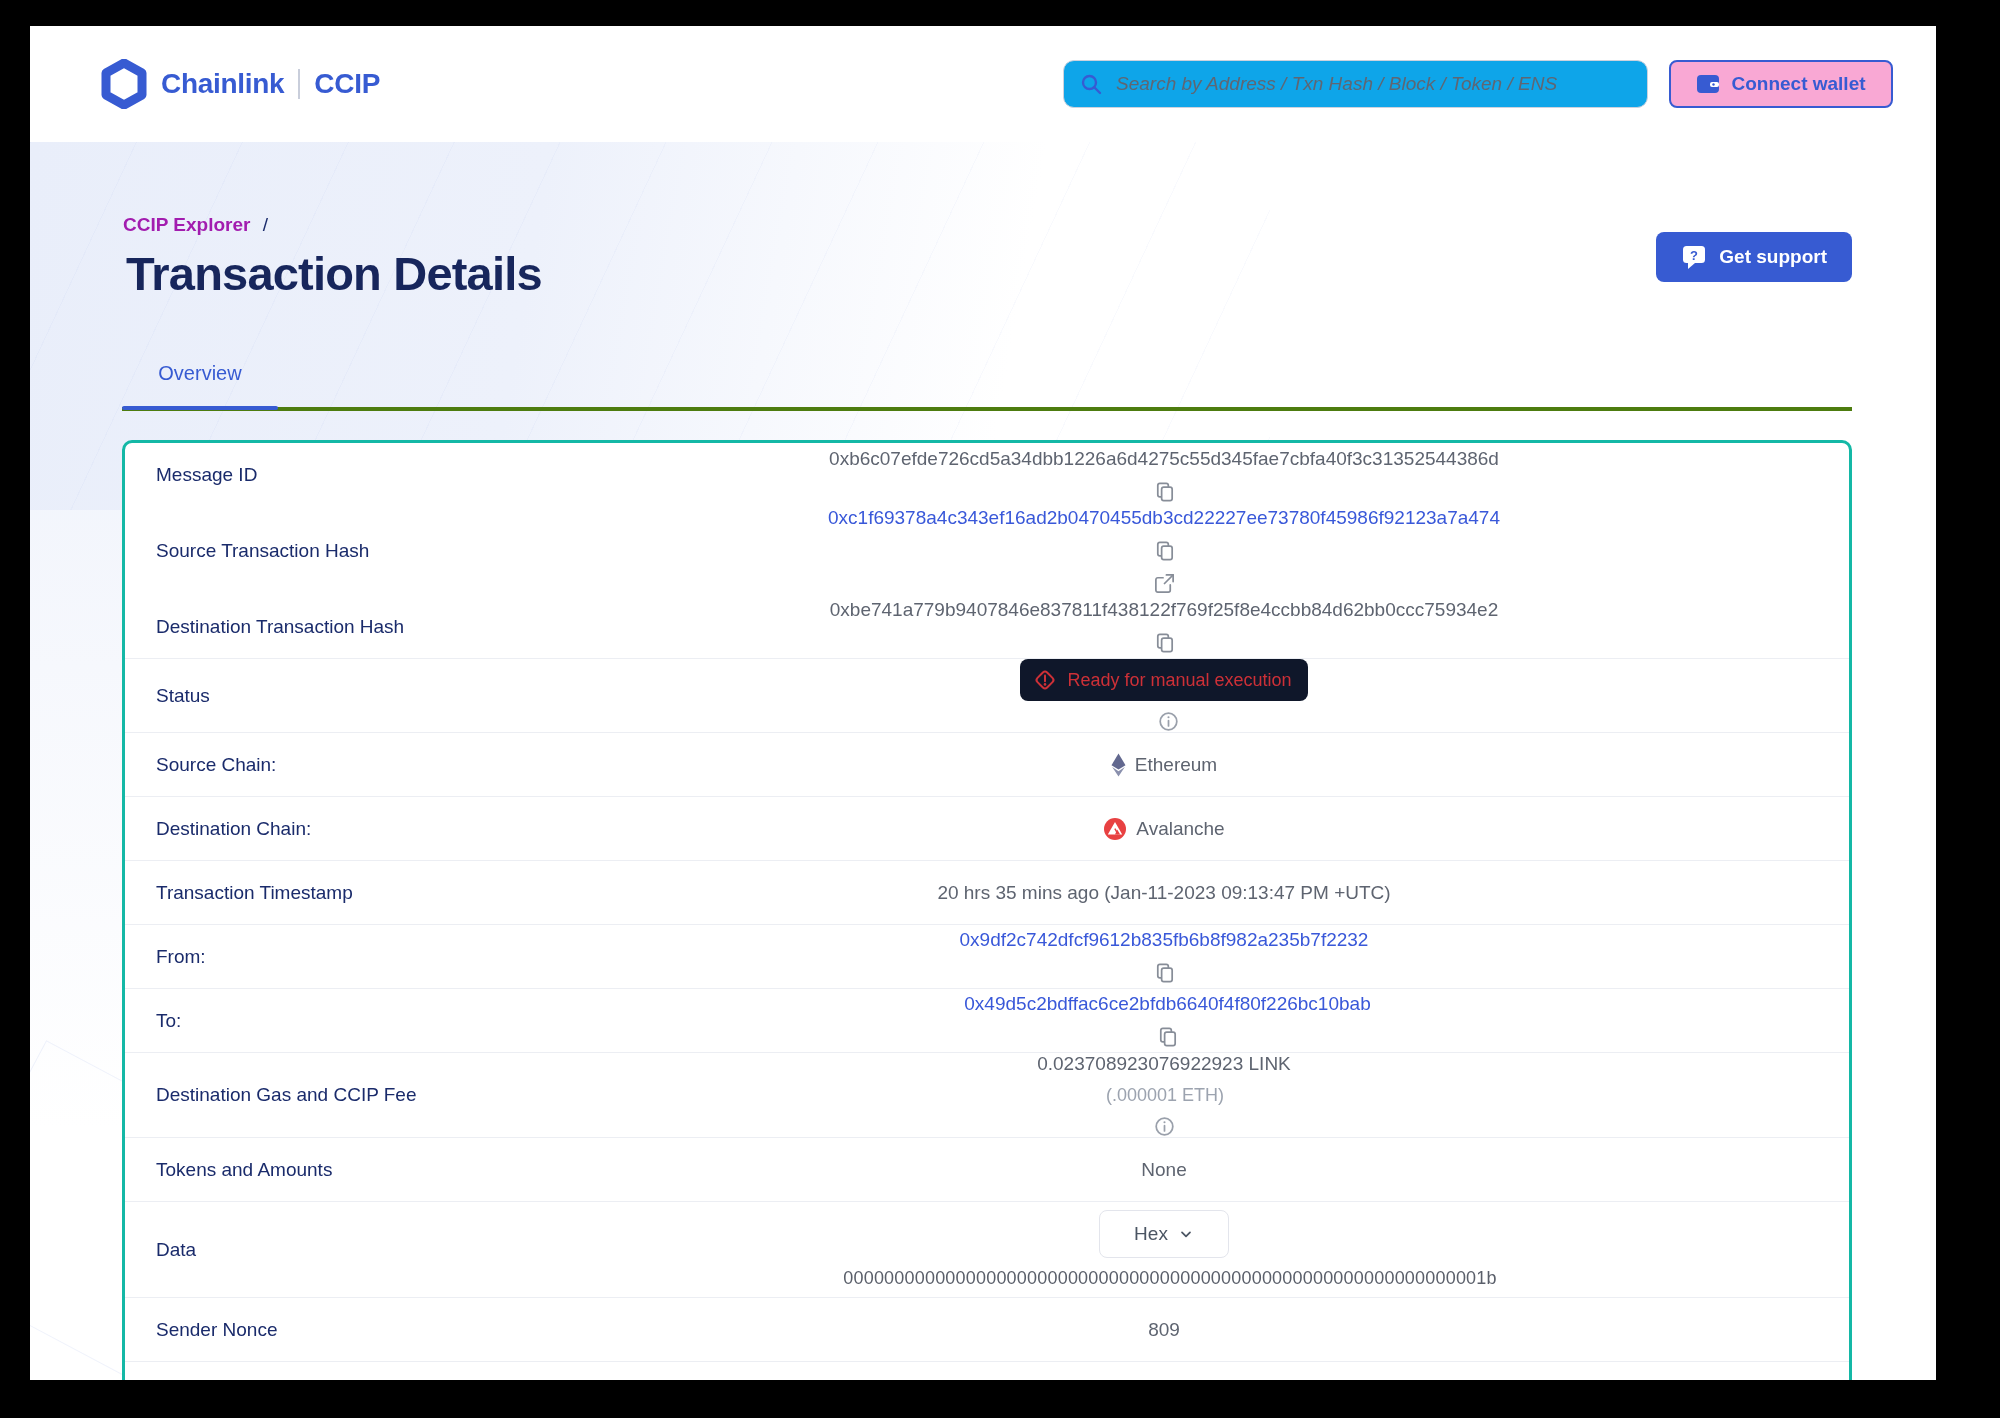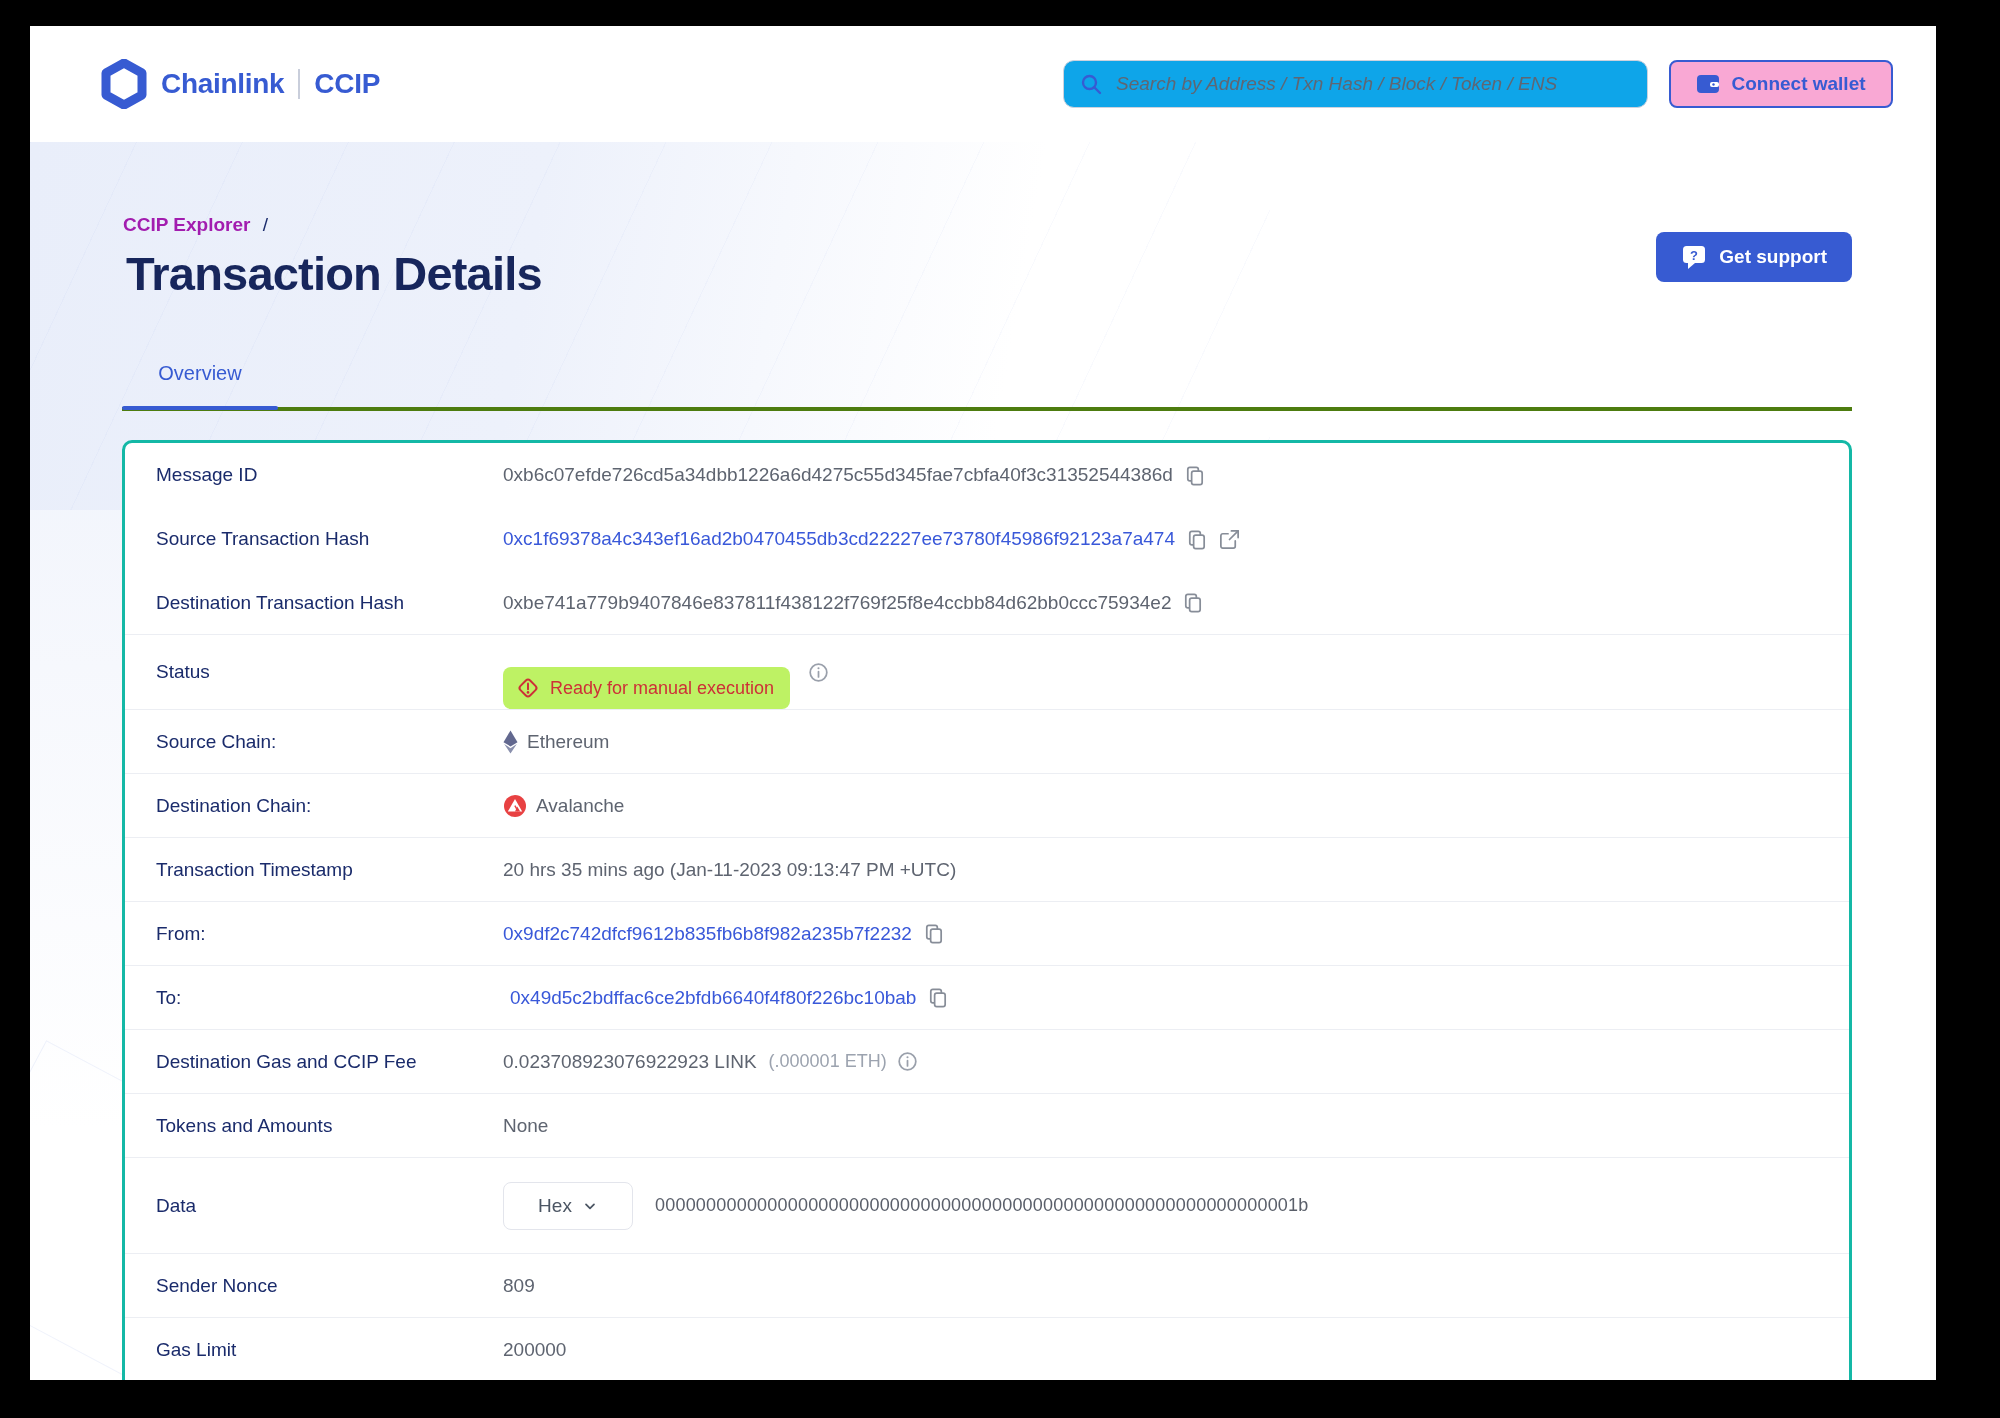--- a/index.html
+++ b/index.html
@@ -83,28 +83,28 @@
   .card {
     position:absolute; left:92px; top:414px; width:1730px; z-index:2;
     background:#fff; border:3px solid #14b8a6; border-radius:10px;
   }
   .row {
     display:grid; grid-template-columns:347px 1fr; align-items:center;
     min-height:64px; padding:0 24px 0 31px;
   }
   .row.bordered { border-bottom:1px solid #eceef3; }
   .row-label { font-size:19px; color:#1a2b6b; }
-  .row-value { display:flex; align-items:center; gap:10px; font-size:19px; color:#5e6470; }
+  .row-value { display:flex; align-items:center; gap:10px; font-size:19px; color:#5e6470;flex-direction:column; }
   .row-value .hash { color:#5e6470; }
   .row-value a.link { color:#3958d9; text-decoration:none; cursor:pointer; }
   .icon-btn { background:none; border:none; padding:0; cursor:pointer; display:flex; align-items:center; }
   .badge {
     display:inline-flex; align-items:center; gap:10px;
-    background:#bef264; color:#cd3037; font-size:18px; font-weight:500;
-    border-radius:8px; padding:9px 16px 9px 13px;margin-top:32px;
+    background:#0f172a; color:#cd3037; font-size:18px; font-weight:500;
+    border-radius:8px; padding:9px 16px 9px 13px;
   }
   .chain { display:flex; align-items:center; gap:9px; }
   .fee-secondary { color:#9ca3af; font-size:18px; margin-left:2px; }
   .data-row { min-height:96px; }
   .hex-dd {
     width:130px; height:48px; background:#fff; border:1px solid #e3e5ec; border-radius:8px;
     display:flex; align-items:center; justify-content:center; gap:10px;
     font-size:19px; color:#4b5563; cursor:pointer; font-family:"Liberation Sans", sans-serif;
   }
   .data-hex { font-size:18px; color:#5a5f6a; letter-spacing:0.2px; margin-left:12px; white-space:nowrap; }

